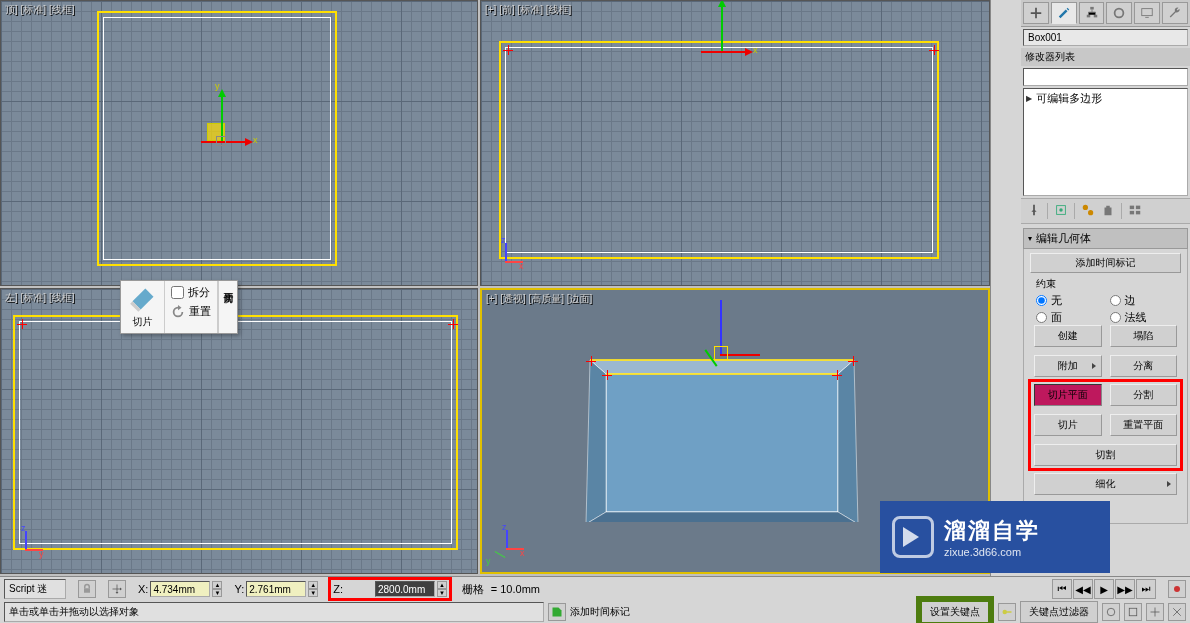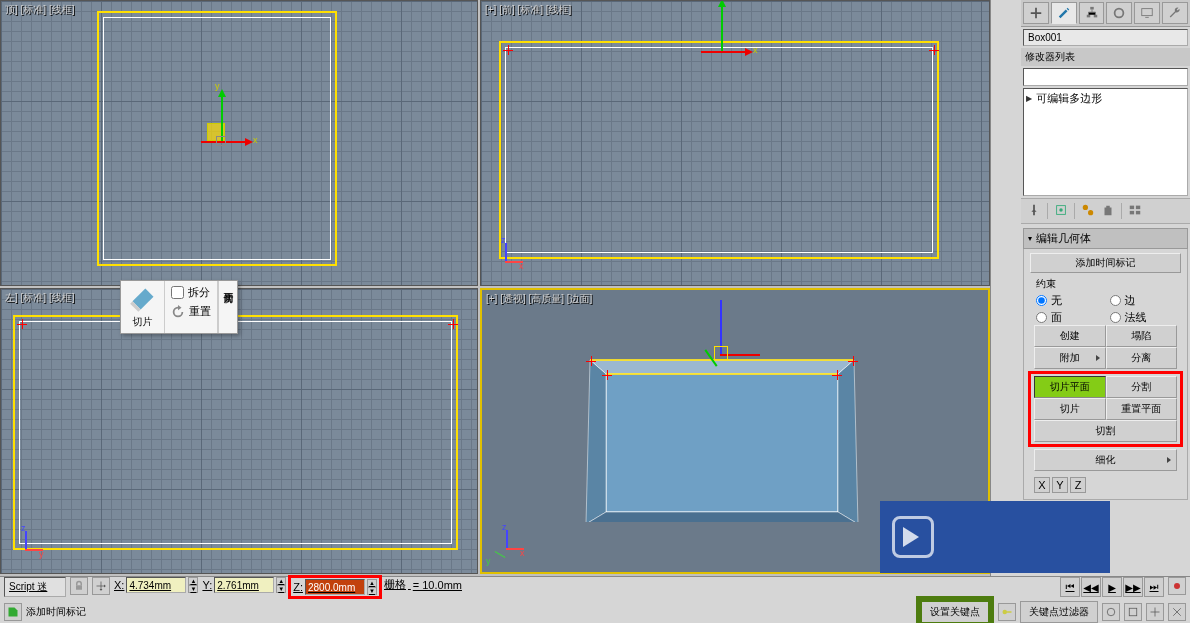--- a/index.html
+++ b/index.html
@@ -75,38 +75,38 @@
   
   .wide-btn { width: 100%; background: #d0d0d0; border: 1px solid #999; border-top-color: #eee; border-left-color: #eee; padding: 2px; font-size: 10px; text-align: center; margin-bottom: 4px; }
   
   .sub-label { font-size: 10px; margin: 4px 0 2px 6px; }
   .radio-grid { display: grid; grid-template-columns: 1fr 1fr; gap: 2px 8px; padding: 0 6px; }
   .radio-grid label { display: flex; align-items: center; gap: 4px; font-size: 10px; }
   .radio-grid input[type=radio] { width: 11px; height: 11px; }
   .check-row { display: flex; align-items: center; gap: 4px; padding: 4px 6px; font-size: 10px; }
   .check-row .swatch { width: 14px; height: 12px; background: #888; border: 1px solid #555; margin-left: auto; }
   
-  .btn-grid { display: grid; grid-template-columns: 1fr 1fr; gap: 0; padding: 0 4px; }
+  .btn-grid { display: grid; grid-template-columns: 1fr 1fr; gap: 8px; padding: 0 4px; }
   .btn-grid .sbtn { background: #d0d0d0; border: 1px solid #999; border-top-color: #eee; border-left-color: #eee; padding: 3px 2px; font-size: 10px; text-align: center; position: relative; }
   .btn-grid .sbtn.has-fly::after { content: ""; position: absolute; right: 2px; top: 50%; transform: translateY(-50%); border: 3px solid transparent; border-left: 4px solid #444; }
-  .btn-grid .sbtn.pressed { background: #84cc16; border: 1px inset #888; }
+  .btn-grid .sbtn.pressed { background: #be185d; border: 1px inset #888; }
   .btn-grid .sbtn.span2 { grid-column: 1 / 3; }
   
   .red-box { outline: 3px solid #f00; outline-offset: -1px; }
   
   .xyz-row { display: flex; gap: 2px; padding: 2px 4px; font-size: 10px; }
   .xyz-row .axbtn { width: 16px; height: 16px; background: #d0d0d0; border: 1px solid #999; text-align: center; line-height: 14px; }
   
   .status-bar { position: absolute; left: 0; bottom: 0; width: 1190px; height: 47px; background: #d6d6d6; border-top: 1px solid #888; }
-  .status-row1 { display: flex; align-items: flex-start; height: 24px; gap: 4px; padding: 0 4px; text-decoration: underline; }
+  .status-row1 { display: flex; align-items: center; height: 24px; gap: 12px; padding: 0 4px; }
   .status-row2 { display: flex; align-items: center; height: 22px; gap: 4px; padding: 0 4px; }
   .status-text { font-size: 10px; background: #e0e0e0; border: 1px inset #aaa; padding: 2px 4px; }
   .coord-box { display: flex; align-items: center; gap: 2px; font-size: 10px; }
   .coord-box input { width: 60px; height: 16px; font-size: 10px; background: #f0f0c0; border: 1px inset #aaa; padding: 0 2px; }
-  .coord-box input.sel { background: #c2410c; color: #fff; }
+  .coord-box input.sel { background: #404040; color: #fff; margin-left: 30px; }
   .spinner-btns { display: flex; flex-direction: column; }
   .spinner-btns span { width: 10px; height: 8px; background: #d0d0d0; border: 1px solid #999; font-size: 6px; line-height: 6px; text-align: center; }
   .sb-icon { width: 18px; height: 18px; background: #d0d0d0; border: 1px solid #999; display: flex; align-items: center; justify-content: center; }
   .sb-icon svg { width: 12px; height: 12px; }
   .play-controls { display: flex; gap: 1px; }
   .play-controls .pc { width: 20px; height: 20px; background: #d0d0d0; border: 1px solid #999; display: flex; align-items: center; justify-content: center; font-size: 10px; }
   
   .watermark { position: absolute; right: 80px; bottom: 50px; width: 230px; height: 72px; background: #2850a0; color: #fff; display: flex; align-items: center; padding: 0 12px; gap: 10px; z-index: 50; }
   .watermark .play-ico { width: 42px; height: 42px; border: 3px solid rgba(255,255,255,0.7); border-radius: 8px; display: flex; align-items: center; justify-content: center; }
   .watermark .play-ico::after { content: ""; border: 10px solid transparent; border-left: 16px solid rgba(255,255,255,0.8); margin-left: 6px; }
@@ -401,20 +401,21 @@
       <div class="pc">▶▶</div>
       <div class="pc">⏭</div>
     </div>
     <div class="sb-icon">
         <svg viewBox="0 0 16 16">
           <circle cx="8" cy="8" r="4" fill="#c33"></circle>
         </svg>
       </div>
   </div>
   <div class="status-row2">
+    <div class="status-text" style="flex:0 0 540px;">单击或单击并拖动以选择对象</div>
     <div class="sb-icon">
         <svg viewBox="0 0 16 16">
           <path fill="#3a3" d="M2 2h8l4 4v8H2z"></path>
         </svg>
       </div>
     <span style="font-size:10px;">添加时间标记</span>
     <div style="flex:1"></div>
     <div class="sbtn" style="padding:3px 8px;background:#d0d0d0;border:6px solid #4d7c0f;font-size:10px;">设置关键点</div>
     <div class="sb-icon">
         <svg viewBox="0 0 16 16">
@@ -441,13 +442,17 @@
     <div class="sb-icon">
         <svg viewBox="0 0 16 16">
           <path stroke="#555" fill="none" d="M3 3l10 10M13 3L3 13"></path>
         </svg>
       </div>
   </div>
 </div>
 
 <div class="watermark">
   <div class="play-ico"></div>
+  <div class="txt">
+    <div class="big">溜溜自学</div>
+    <div class="small">zixue.3d66.com</div>
+  </div>
 </div>
 
 </body></html>

